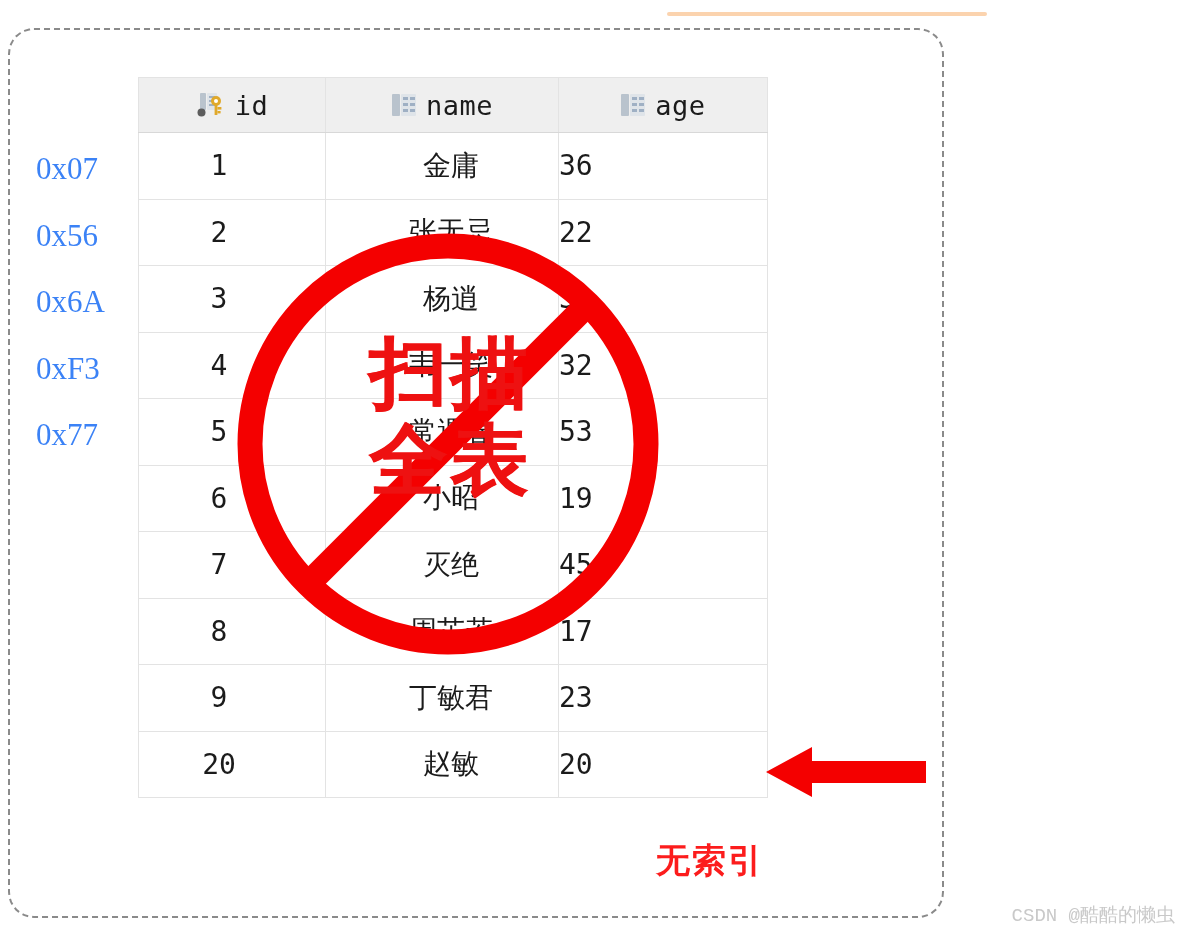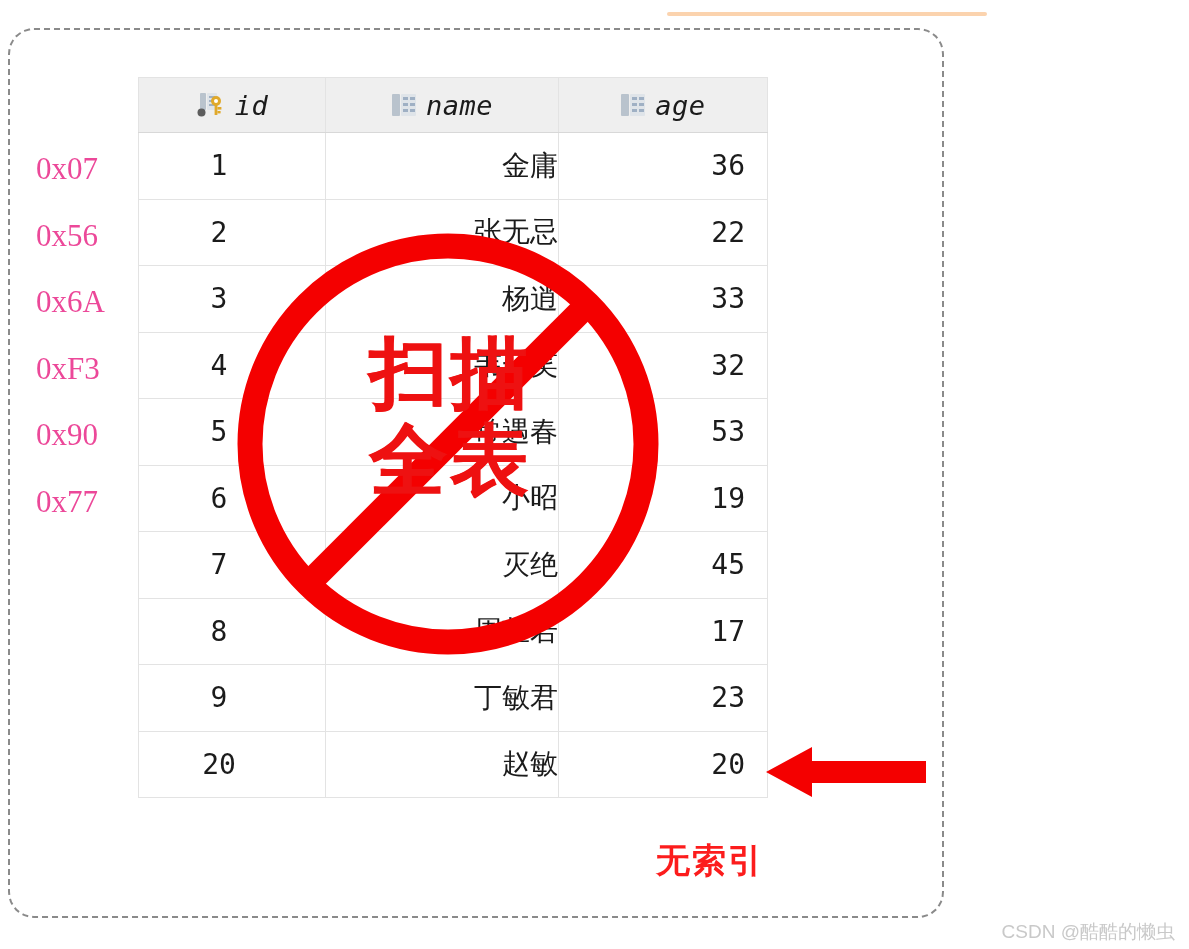--- a/index.html
+++ b/index.html
@@ -48,21 +48,21 @@
     position: absolute;
     left: 36px;
     top: 136px;
     width: 100px;
   }
   .addr-cell {
     height: 66.5px;
     line-height: 66.5px;
     font-family: "Liberation Serif", "DejaVu Serif", serif;
     font-size: 31px;
-    color: #ec4899;
+    color: #3b82f6;
     text-align: left;
     white-space: nowrap;
   }
 
   
   .db-table {
     position: absolute;
     left: 138px;
     top: 77px;
     border-collapse: collapse;
@@ -77,37 +77,36 @@
   }
   .db-table thead th {
     background: #efefef;
     height: 54px;
     font-weight: normal;
     font-size: 27px;
     color: #1b1b1b;
     text-align: center;
     vertical-align: middle;
     border-bottom: 1px solid #d8d8d8;
-    font-style: italic;
   }
   .col-id     { width: 186px; }
   .col-name   { width: 232px; }
   .col-age    { width: 208px; }
 
   .db-table tbody td {
     height: 65.5px;
     vertical-align: middle;
     font-size: 28px;
     color: #1b1b1b;
   }
   td.cell-id  { text-align: center; padding-right: 26px; }
-  td.cell-name{ text-align: right;  padding-left: 18px;
+  td.cell-name{ text-align: center;  padding-left: 18px;
                 font-family: "DejaVu Serif", "Liberation Serif", serif;
                 font-size: 27px; color: #333; }
-  td.cell-age { text-align: right; padding-right: 22px; }
+  td.cell-age { text-align: left; padding-right: 22px; }
 
   .th-inner {
     display: flex;
     align-items: center;
     justify-content: center;
     gap: 9px;
   }
   .th-label { letter-spacing: 0.5px; }
 
   .icon-svg { display: block; }
@@ -159,42 +158,41 @@
     font-family: "DejaVu Sans", "Liberation Sans", sans-serif;
     font-weight: bold;
     font-size: 34px;
     letter-spacing: 2px;
   }
 
   
   .watermark {
     position: absolute;
     right: 14px;
-    bottom: 4px;
+    bottom: 21px;
     color: #c9c9c9;
-    font-family: Liberation Sans, sans-serif;
+    font-family: Liberation Mono, monospace;
     font-size: 19px;
     white-space: nowrap;
   }
 </style>
 </head>
 <body>
 
 <div id="stage">
 
   <div class="top-rule"></div>
 
   <div class="dashed-box"></div>
 
   <div class="addr-col">
     <div class="addr-cell">0x07</div>
     <div class="addr-cell">0x56</div>
     <div class="addr-cell">0x6A</div>
     <div class="addr-cell">0xF3</div>
-    <div class="addr-cell">0x90</div>
     <div class="addr-cell">0x77</div>
   </div>
 
   <table class="db-table">
     <thead>
       <tr>
         <th class="col-id">
           <div class="th-inner">
             <span>
               <svg class="icon-svg" width="30" height="26" viewBox="0 0 30 26">

